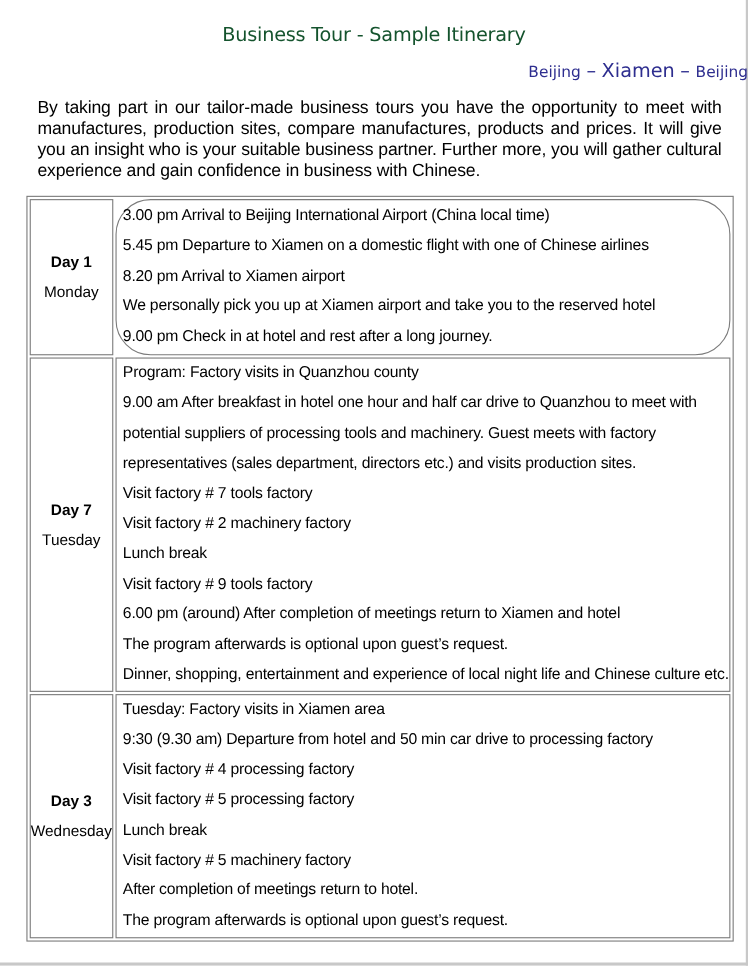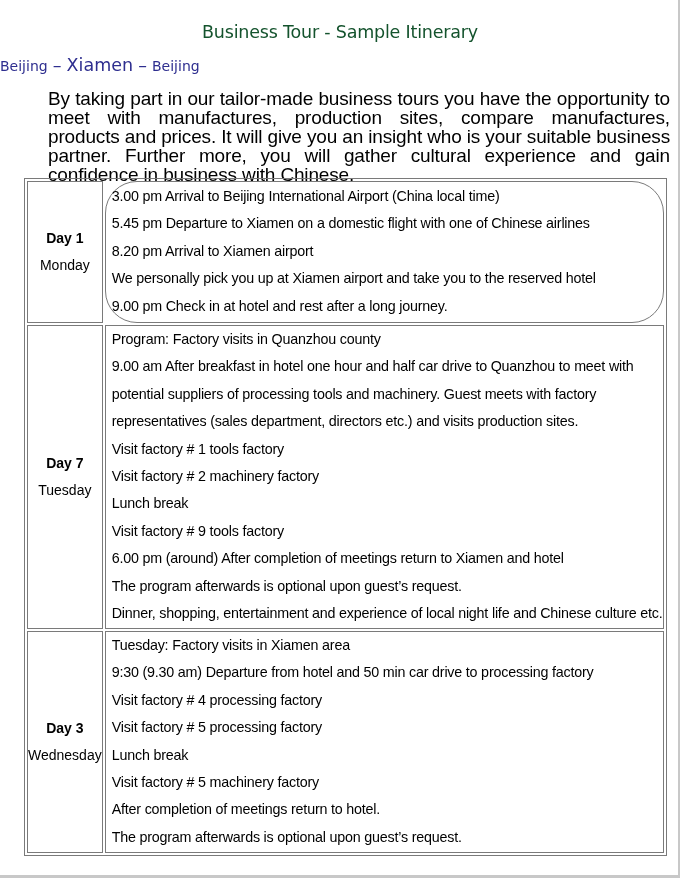--- a/index.html
+++ b/index.html
@@ -2,26 +2,26 @@
 <html><head>
 <meta charset="utf-8">
 <style>
   html, body { margin: 0; padding: 0; background: #ffffff; }
   body { width: 680px; height: 878px; position: relative; overflow: hidden;
          font-family: "Liberation Sans", sans-serif; color: #000; }
   .page-edge { position: absolute; left: 0; top: 0; width: 678px; height: 875px;
                border-right: 2px solid #c8c8c8; border-bottom: 3px solid #c8c8c8; }
   .title { position: absolute; left: 0; width: 680px; top: 22px; text-align: center;
            font-family: "DejaVu Sans", sans-serif; font-size: 17.5px; color: #14532d; letter-spacing: -0.2px; }
-  .subtitle { position: absolute; left: 0; width: 680px; top: 55px; text-align: left;
+  .subtitle { position: absolute; left: 0; width: 680px; top: 55px; text-align: right;
               font-family: "DejaVu Sans", sans-serif; color: #2e2e8f; }
   .subtitle .small { font-size: 14px; }
   .subtitle .big { font-size: 17.5px; }
-  .intro { position: absolute; left: 34px; top: 89px; width: 622px; font-size: 19px;
-           line-height: 19px; text-align: justify; letter-spacing: -0.15px; margin-left: 14px; }
+  .intro { position: absolute; left: 34px; top: 89px; width: 622px; font-size: 16px;
+           line-height: 19px; text-align: justify; letter-spacing: -0.15px; }
   table.itin { position: absolute; left: 24px; top: 178px; width: 636px;
                border: 1px solid #7a7a7a; border-collapse: separate; border-spacing: 2px; }
   table.itin td { border: 1px solid #7a7a7a; padding: 0; vertical-align: middle; }
   td.daycell { width: 90px; text-align: center; font-size: 14px; }
   .dayname { font-weight: bold; display: block; line-height: 27px; }
   .weekday { display: block; line-height: 27px; }
   td.actcell { padding: 0 0 0 6px !important; vertical-align: top !important; }
   .act { font-size: 14.3px; line-height: 27.4px; white-space: nowrap; letter-spacing: -0.2px; }
   .row1 td { height: 139px; }
   .row2 td { height: 302px; }
@@ -64,21 +64,21 @@
   <tr class="row2">
     <td class="daycell">
       <span class="dayname">Day 7</span>
       <span class="weekday">Tuesday</span>
     </td>
     <td class="actcell">
       <div class="act">Program: Factory visits in Quanzhou county</div>
       <div class="act">9.00 am After breakfast in hotel one hour and half car drive to Quanzhou to meet with</div>
       <div class="act">potential suppliers of processing tools and machinery. Guest meets with factory</div>
       <div class="act">representatives (sales department, directors etc.) and visits production sites.</div>
-      <div class="act">Visit factory # 1 tools factory</div>
+      <div class="act">Visit factory # 7 tools factory</div>
       <div class="act">Visit factory # 2 machinery factory</div>
       <div class="act">Lunch break</div>
       <div class="act">Visit factory # 9 tools factory</div>
       <div class="act">6.00 pm (around) After completion of meetings return to Xiamen and hotel</div>
       <div class="act">The program afterwards is optional upon guest’s request.</div>
       <div class="act">Dinner, shopping, entertainment and experience of local night life and Chinese culture etc.</div>
     </td>
   </tr>
   <tr class="row3">
     <td class="daycell">

